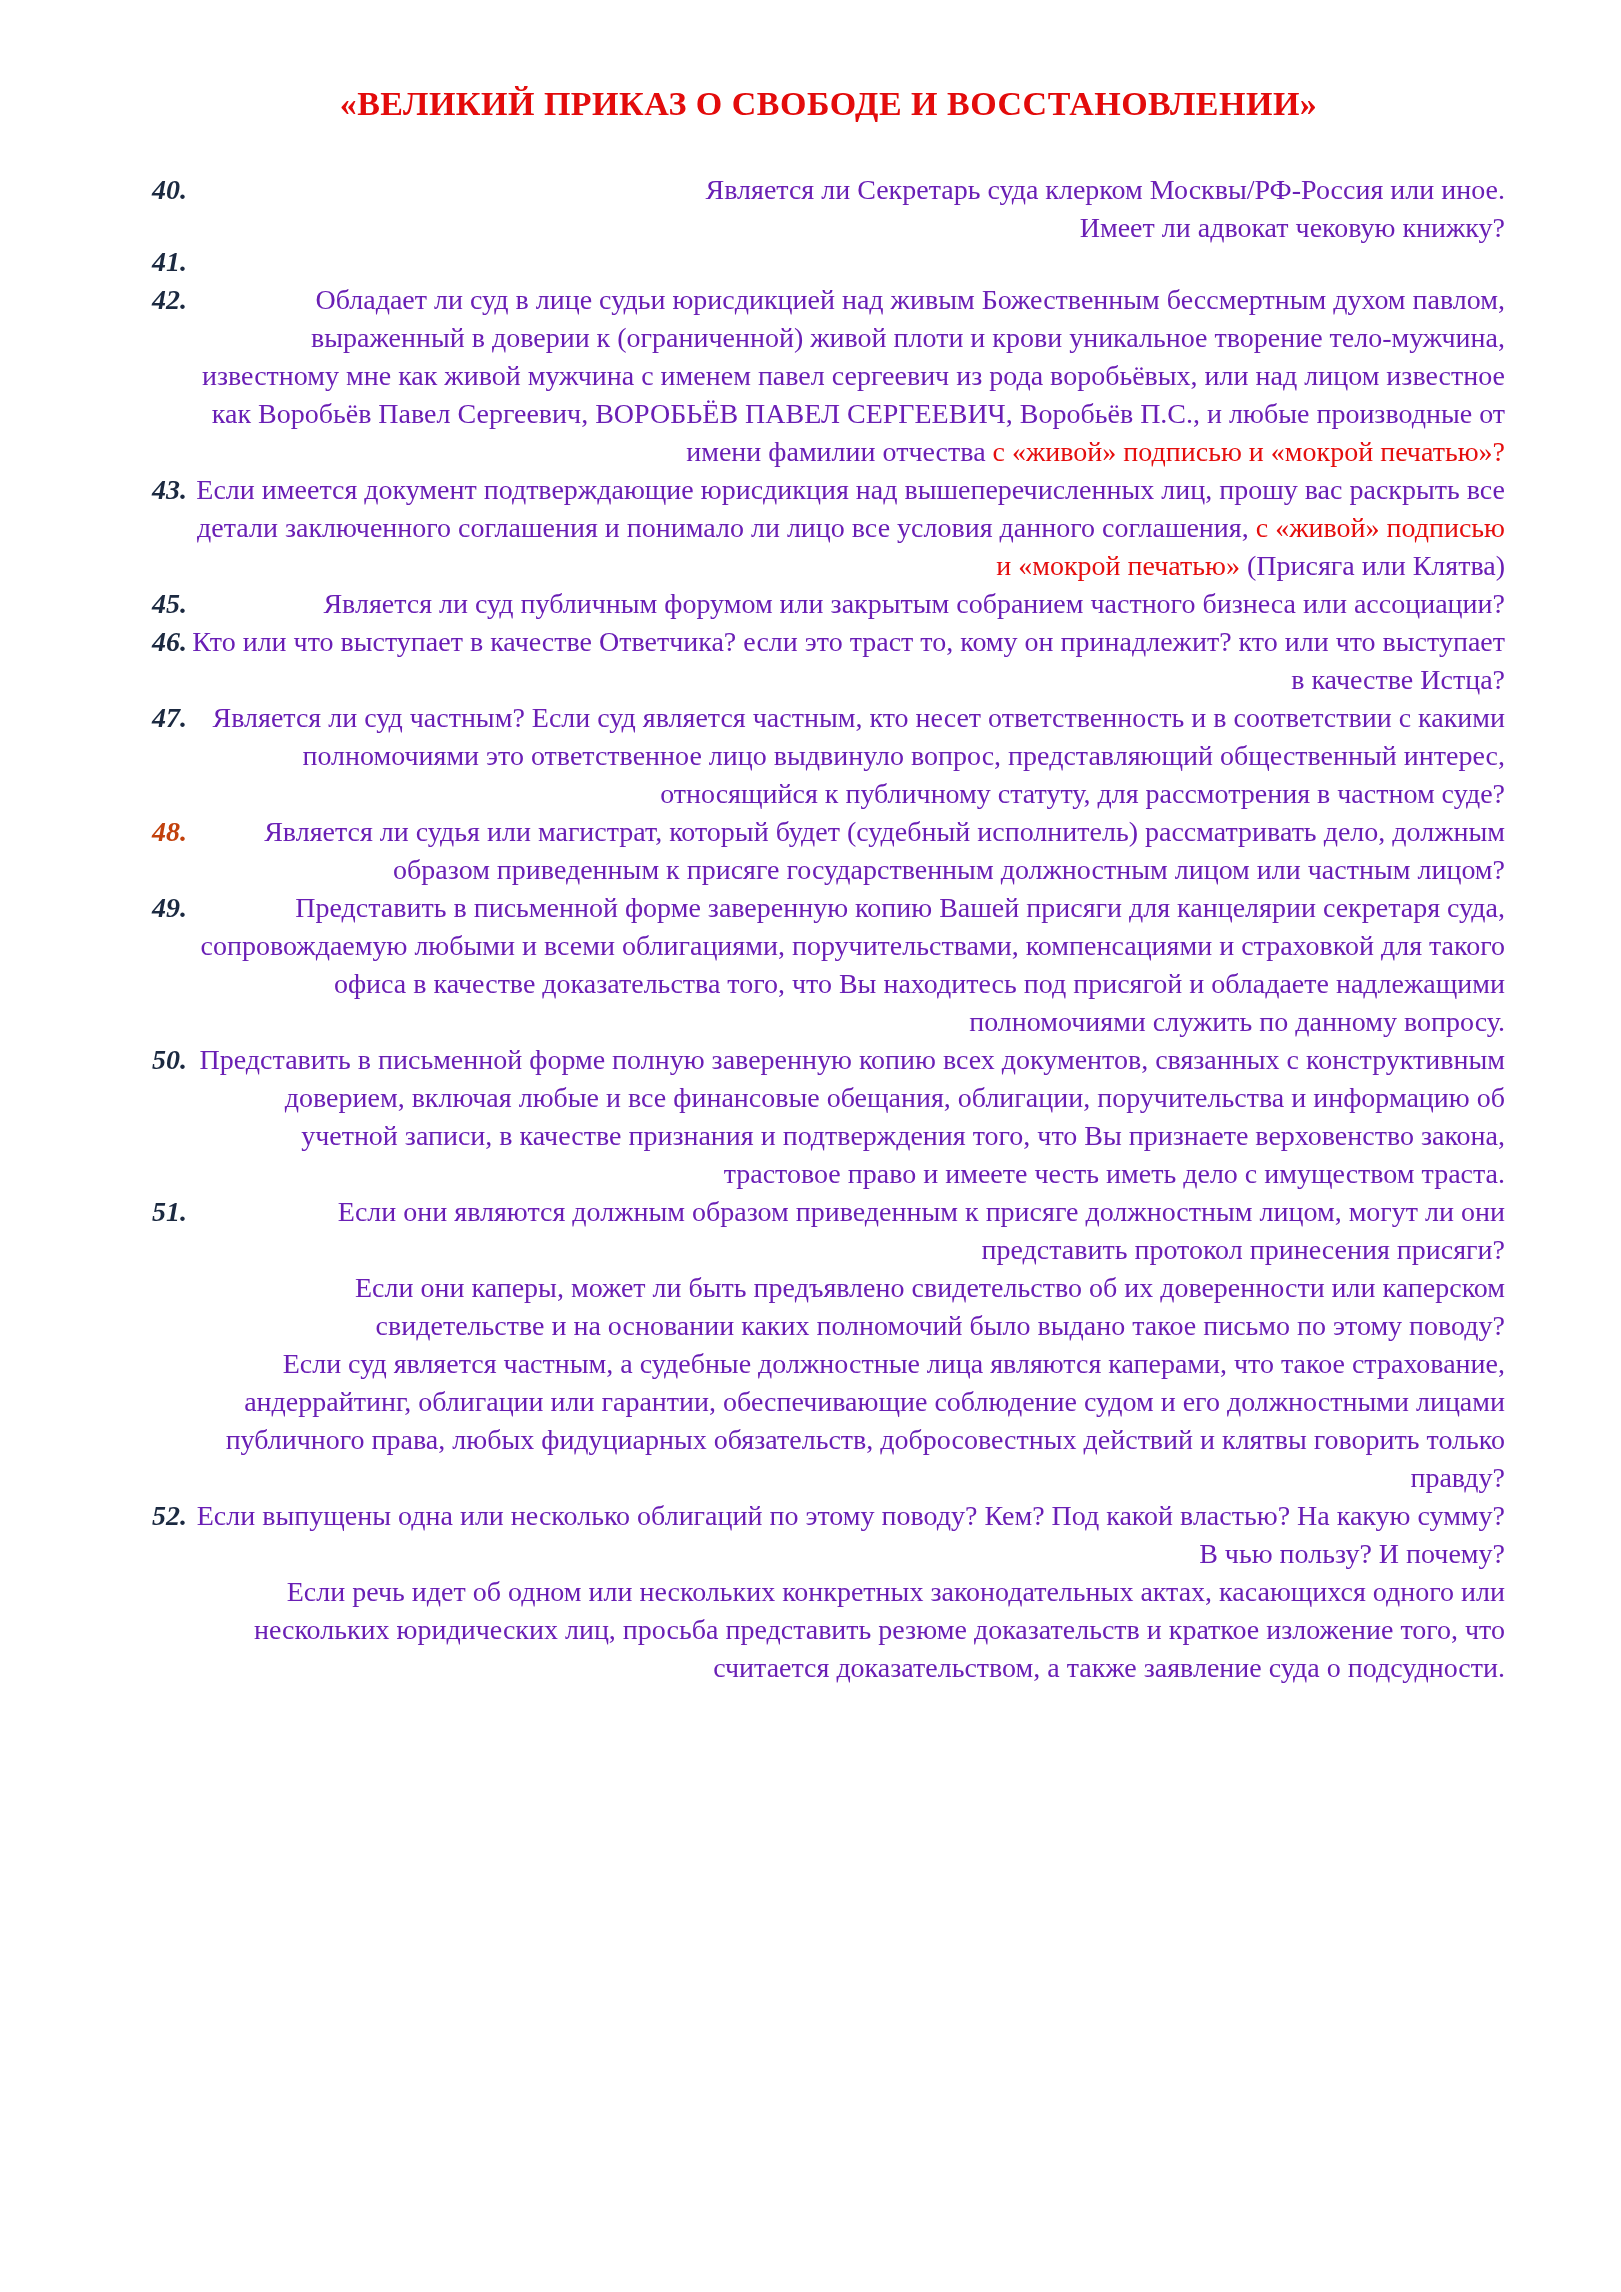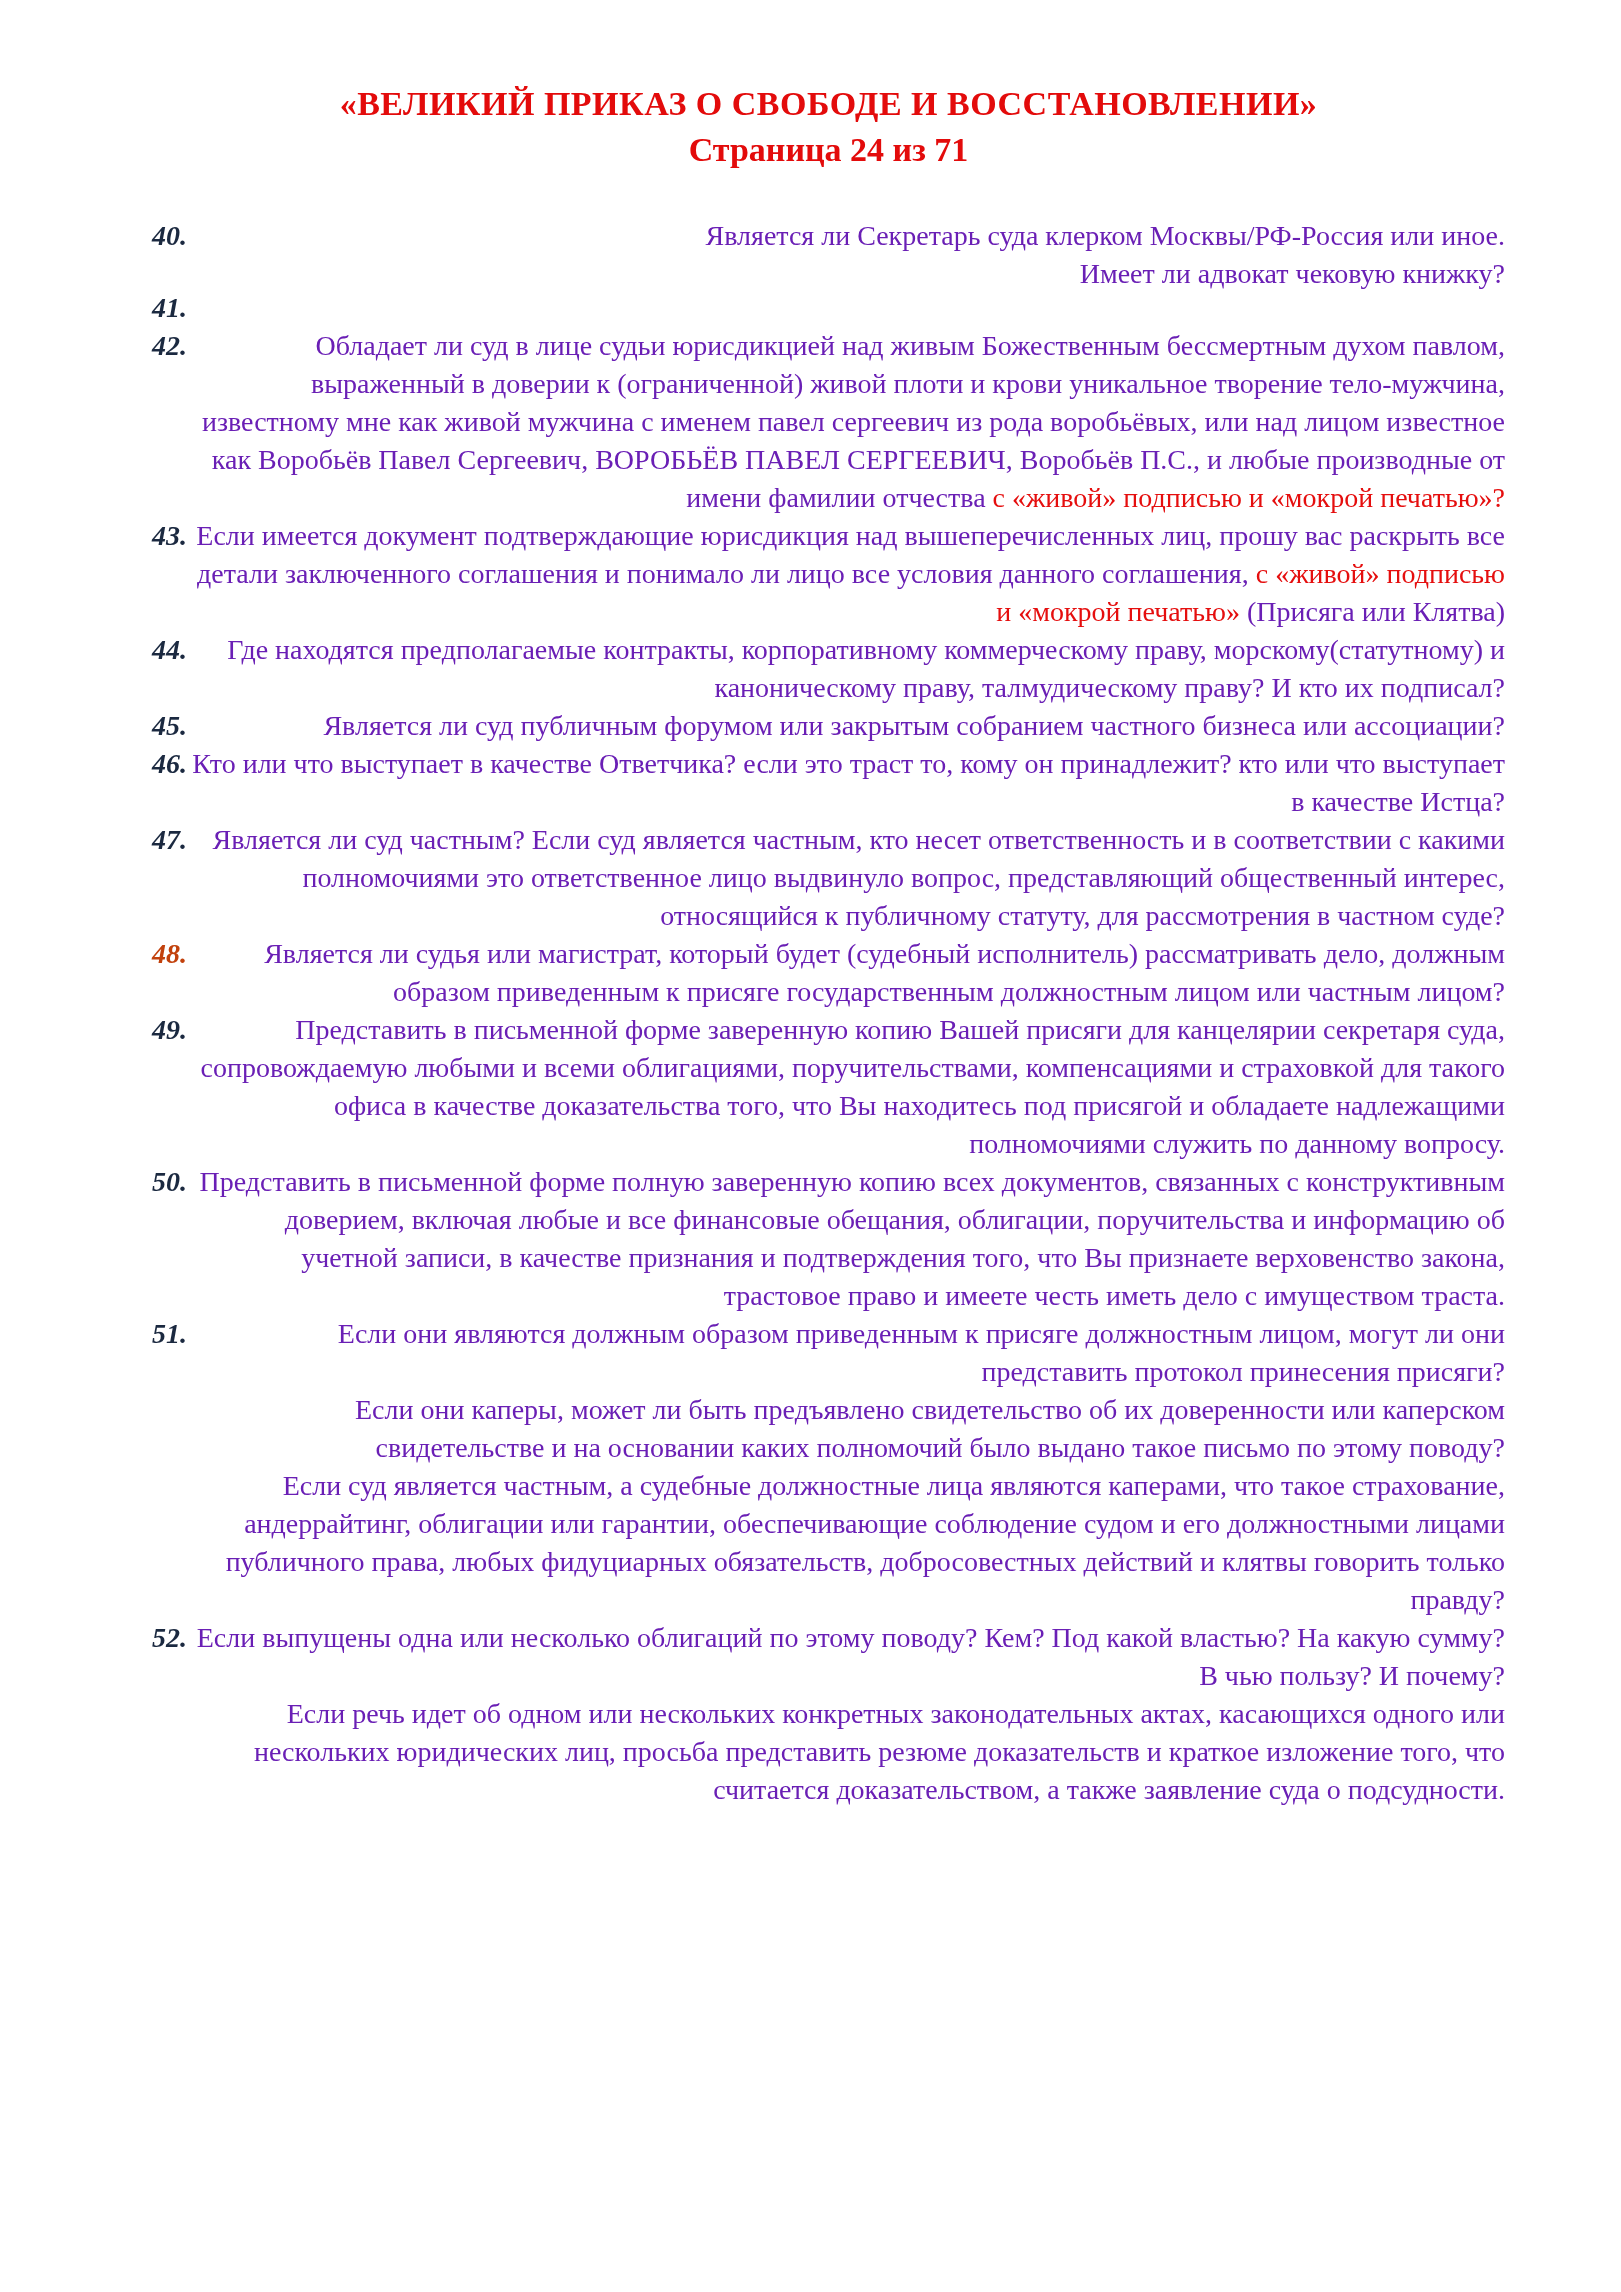--- a/index.html
+++ b/index.html
@@ -48,43 +48,38 @@
     white-space: pre-wrap;
     text-align: right;
   }
 </style>
 </head>
 <body>
 
 <div class="page">
   <div class="titles">
     <div class="doc-title" style="color: rgb(227, 11, 11);">«ВЕЛИКИЙ ПРИКАЗ О СВОБОДЕ И ВОССТАНОВЛЕНИИ»</div>
-    <div class="doc-subtitle" style="color: rgb(227, 11, 11);">Страница 24 из 71</div>
   </div>
 
   <div class="question-list">
       <div class="item">
         <span class="num" style="color: rgb(27, 41, 64);">40.</span>
         <div class="txt"><span style="color: rgb(106, 31, 181);">Является ли Секретарь суда клерком Москвы/РФ-Россия или иное.</span></div>
       </div>
       <div class="item">
         <span class="num" style="color: rgb(27, 41, 64); margin-top: 34px;">41.</span>
         <div class="txt"><span style="color: rgb(106, 31, 181);">Имеет ли адвокат чековую книжку?</span></div>
       </div>
       <div class="item">
         <span class="num" style="color: rgb(27, 41, 64);">42.</span>
         <div class="txt"><span style="color: rgb(106, 31, 181);">Обладает ли суд в лице судьи юрисдикцией над живым Божественным бессмертным духом павлом, выраженный в доверии к (ограниченной) живой плоти и крови уникальное творение тело-мужчина, известному мне как живой мужчина с именем павел сергеевич из рода воробьёвых, или над лицом известное как Воробьёв Павел Сергеевич, ВОРОБЬЁВ ПАВЕЛ СЕРГЕЕВИЧ, Воробьёв П.С., и любые производные от имени фамилии отчества </span><span style="color: rgb(229, 14, 14);">с «живой» подписью и «мокрой печатью»?</span></div>
       </div>
       <div class="item">
         <span class="num" style="color: rgb(27, 41, 64);">43.</span>
         <div class="txt"><span style="color: rgb(106, 31, 181);">Если имеется документ подтверждающие юрисдикция над вышеперечисленных лиц, прошу вас раскрыть все детали заключенного соглашения и понимало ли лицо все условия данного соглашения, </span><span style="color: rgb(229, 14, 14);">с «живой» подписью и «мокрой печатью»</span><span style="color: rgb(106, 31, 181);"> (Присяга или Клятва)</span></div>
-      </div>
-      <div class="item">
-        <span class="num" style="color: rgb(27, 41, 64);">44.</span>
-        <div class="txt"><span style="color: rgb(106, 31, 181);">Где находятся предполагаемые контракты, корпоративному коммерческому праву, морскому(статутному) и каноническому праву, талмудическому праву? И кто их подписал?</span></div>
       </div>
       <div class="item">
         <span class="num" style="color: rgb(27, 41, 64);">45.</span>
         <div class="txt"><span style="color: rgb(106, 31, 181);">Является ли суд публичным форумом или закрытым собранием частного бизнеса или ассоциации?</span></div>
       </div>
       <div class="item">
         <span class="num" style="color: rgb(27, 41, 64);">46.</span>
         <div class="txt"><span style="color: rgb(106, 31, 181);">Кто или что выступает в качестве Ответчика? если это траст то, кому он принадлежит? кто или что выступает в качестве Истца?</span></div>
       </div>
       <div class="item">

